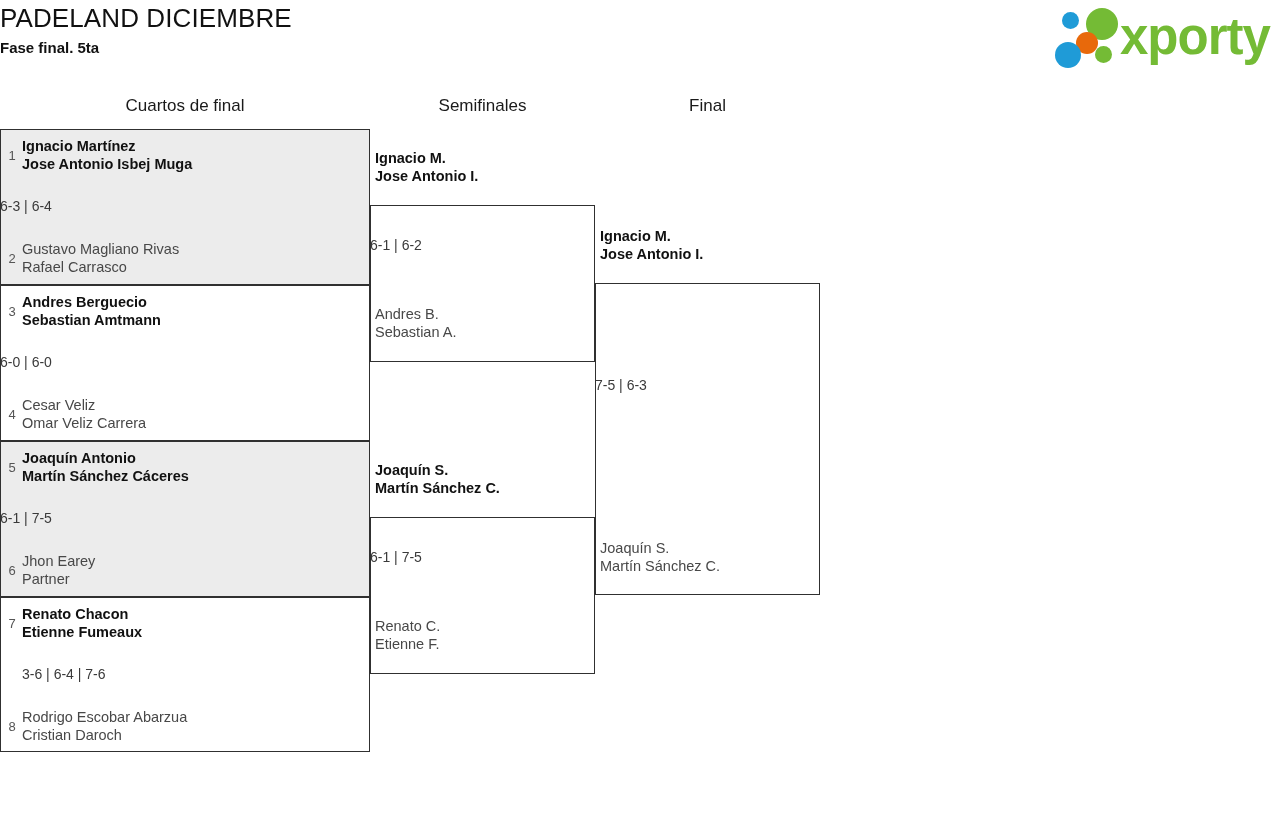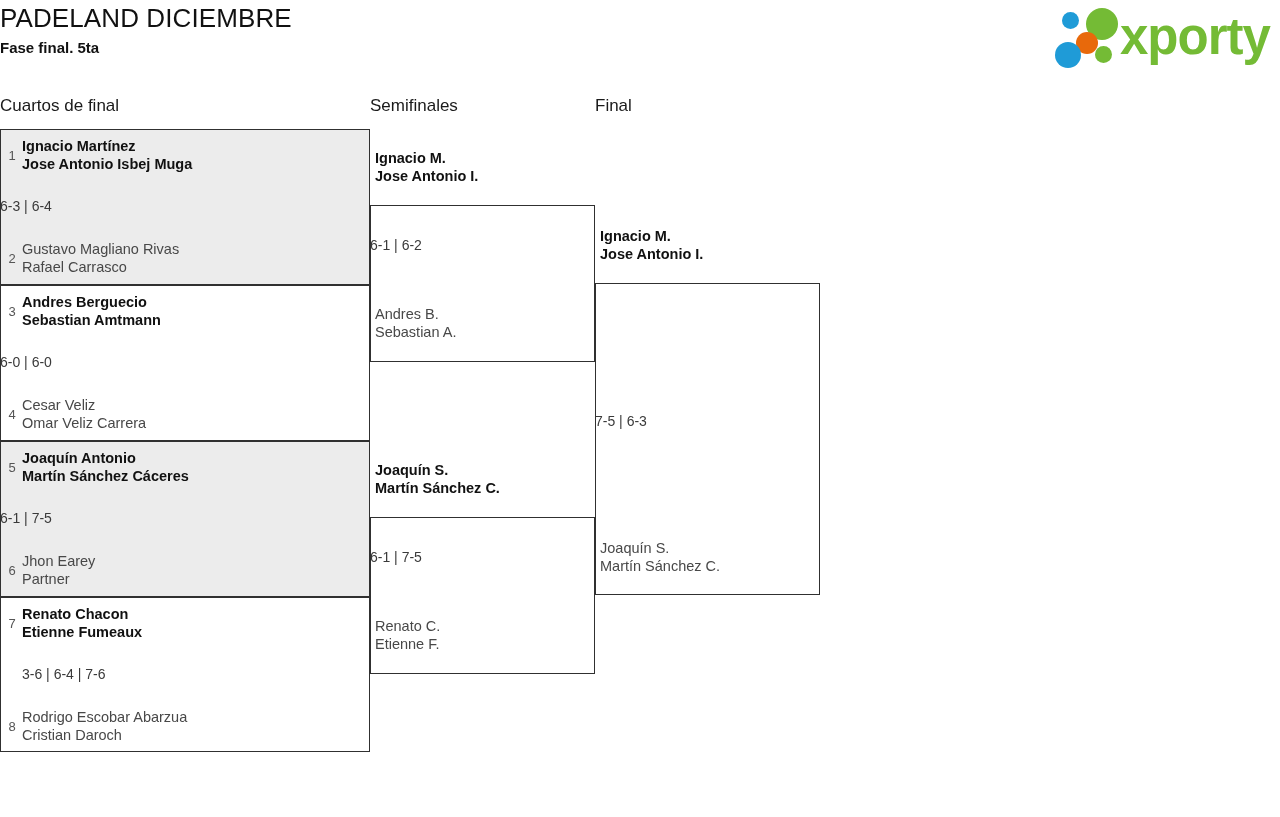--- a/index.html
+++ b/index.html
@@ -69,20 +69,21 @@
     letter-spacing: -1px;
     white-space: nowrap;
   }
 
   
   .round-header {
     position: absolute;
     font-size: 17px;
     font-weight: 400;
     color: #1a1a1a;
+    text-align: center;
     white-space: nowrap;
     top: 96px;
   }
   #round-header-qf  { left: 0px;   width: 370px; }
   #round-header-sf  { left: 370px; width: 225px; }
   #round-header-f   { left: 595px; width: 225px; }
 
   
   #bracket {
     position: absolute;
@@ -269,21 +270,21 @@
   </div>
 
   <div class="match" style="left:595px; top:283px; width:225px; height:312px;"></div>
 
   <div class="team winner" style="left:600px; top:226px; height:38px;">
     <span class="names">
       <span>Ignacio M.</span>
       <span>Jose Antonio I.</span>
     </span>
   </div>
-  <div class="score" style="left:595px; top:413px; width:225px;">7-5 | 6-3</div>
+  <div class="score" style="left:595px; top:377px; width:225px;">7-5 | 6-3</div>
   <div class="team loser" style="left:600px; top:538px; height:38px;">
     <span class="names">
       <span>Joaquín S.</span>
       <span>Martín Sánchez C.</span>
     </span>
   </div>
 
 </div>
 
 </body></html>

